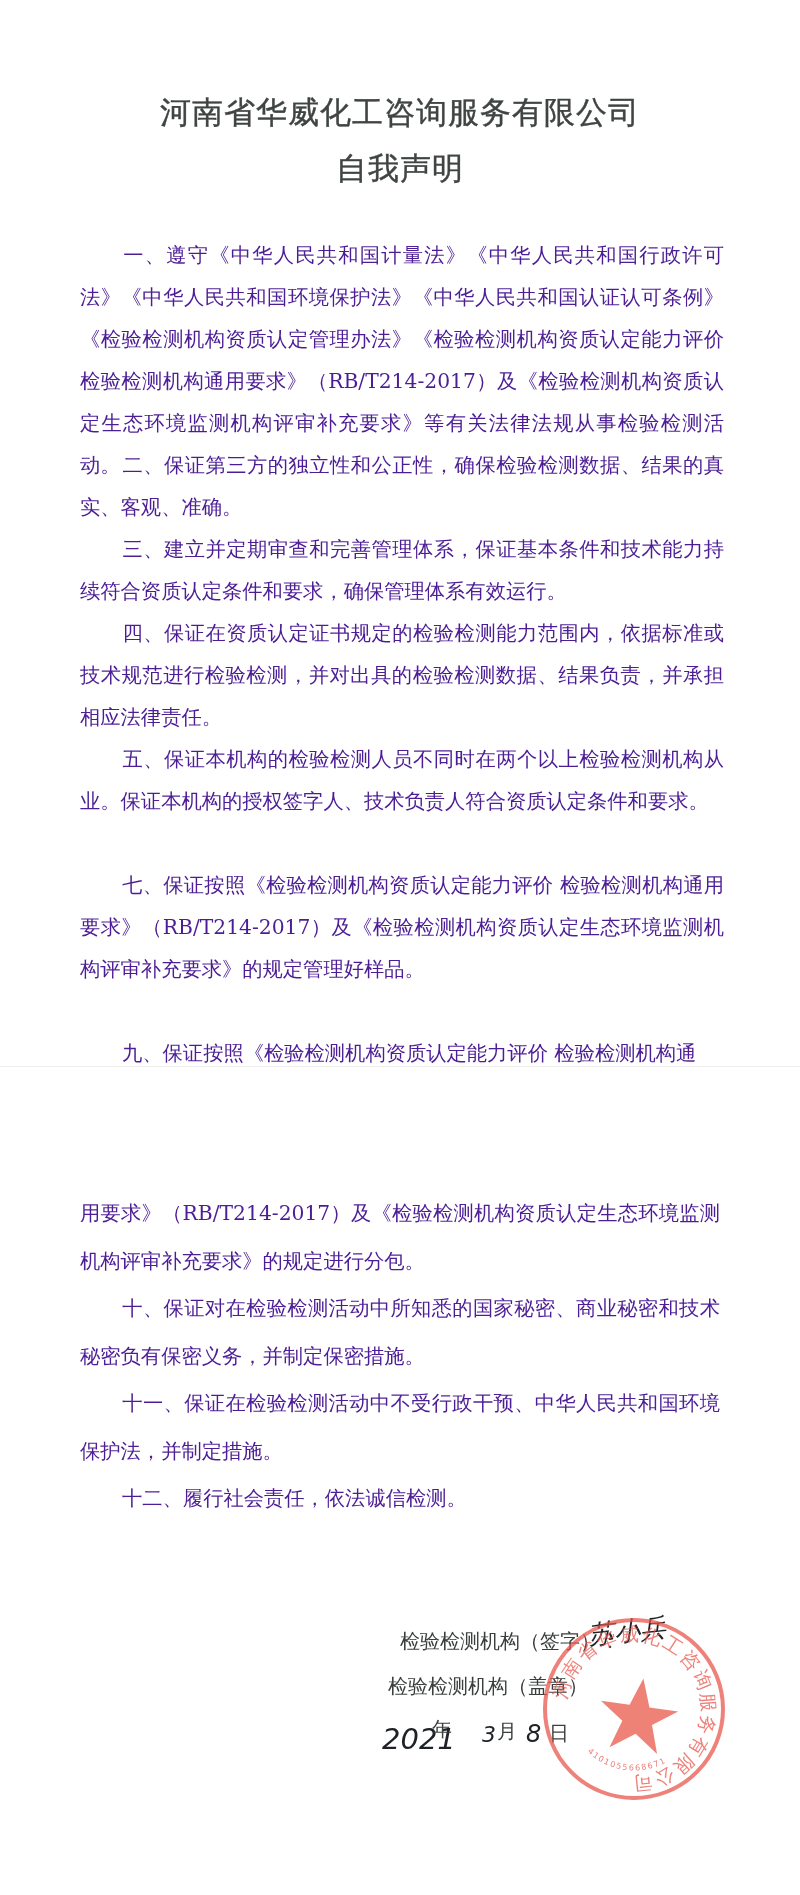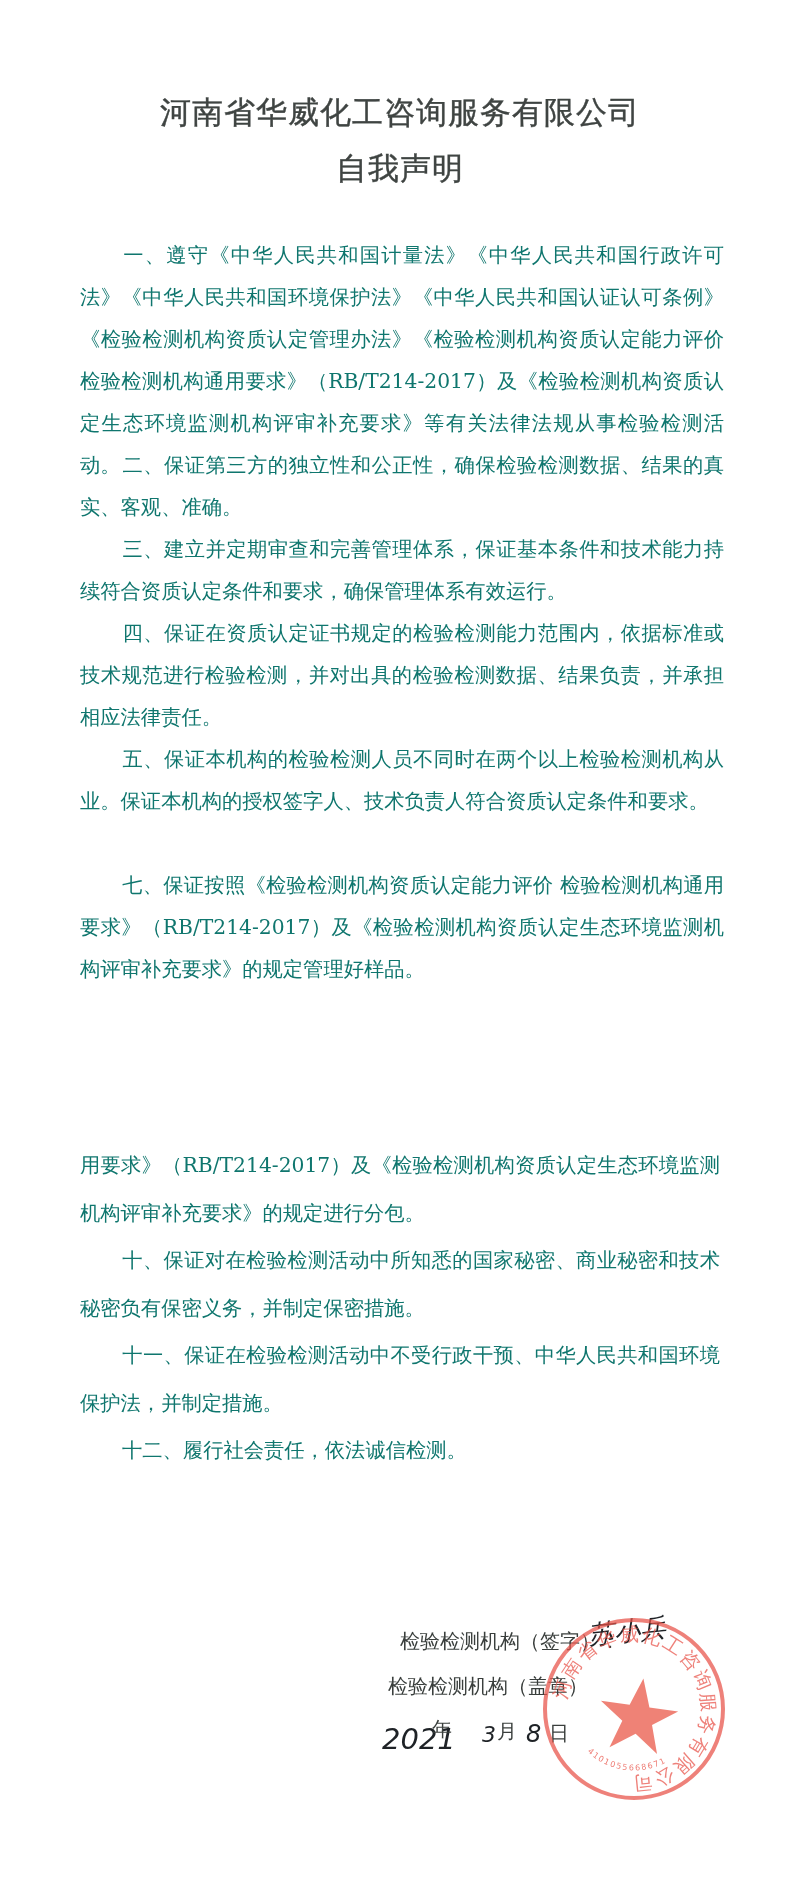--- a/index.html
+++ b/index.html
@@ -4,35 +4,35 @@
 <style>
   html, body { margin: 0; padding: 0; background: #ffffff; }
   body {
     width: 800px; height: 1895px; position: relative; overflow: hidden;
     font-family: "DejaVu Serif", "Liberation Serif", serif;
     color: #3a3f3d;
   }
   .page { position: absolute; left: 0; width: 800px; background: #ffffff; }
   .page1 { top: 0; height: 1066px; }
   .page-break { position: absolute; left: 0; top: 1066px; width: 800px; height: 1px; background: #eeeeee; }
-  .page2 { top: 1019px; height: 828px; }
+  .page2 { top: 1067px; height: 828px; }
 
   .title {
     position: absolute; left: 0; width: 800px; text-align: center;
     font-family: "DejaVu Sans", "Liberation Sans", sans-serif;
     font-size: 31px; letter-spacing: 1px; color: #3f4442; font-weight: normal;
     -webkit-text-stroke: 0.4px #3f4442;
   }
   .title-company { top: 92px; }
   .title-doc { top: 148px; }
 
   .para {
     position: absolute; left: 80px; width: 644px;
     font-size: 20.3px; line-height: 42px; text-align: justify;
-    text-align-last: left; margin: 0; color: #0f766e;
+    text-align-last: left; margin: 0; color: #4c1d95;
   }
   .para .indent { display: inline-block; width: 42px; }
 
   .p2 .para { line-height: 47.5px; width: 640px; }
 
   .sig {
     position: absolute; font-size: 20px; color: #3a3f3d; white-space: nowrap;
   }
   .hand {
     position: absolute; font-family: "DejaVu Sans", sans-serif; font-style: italic;

